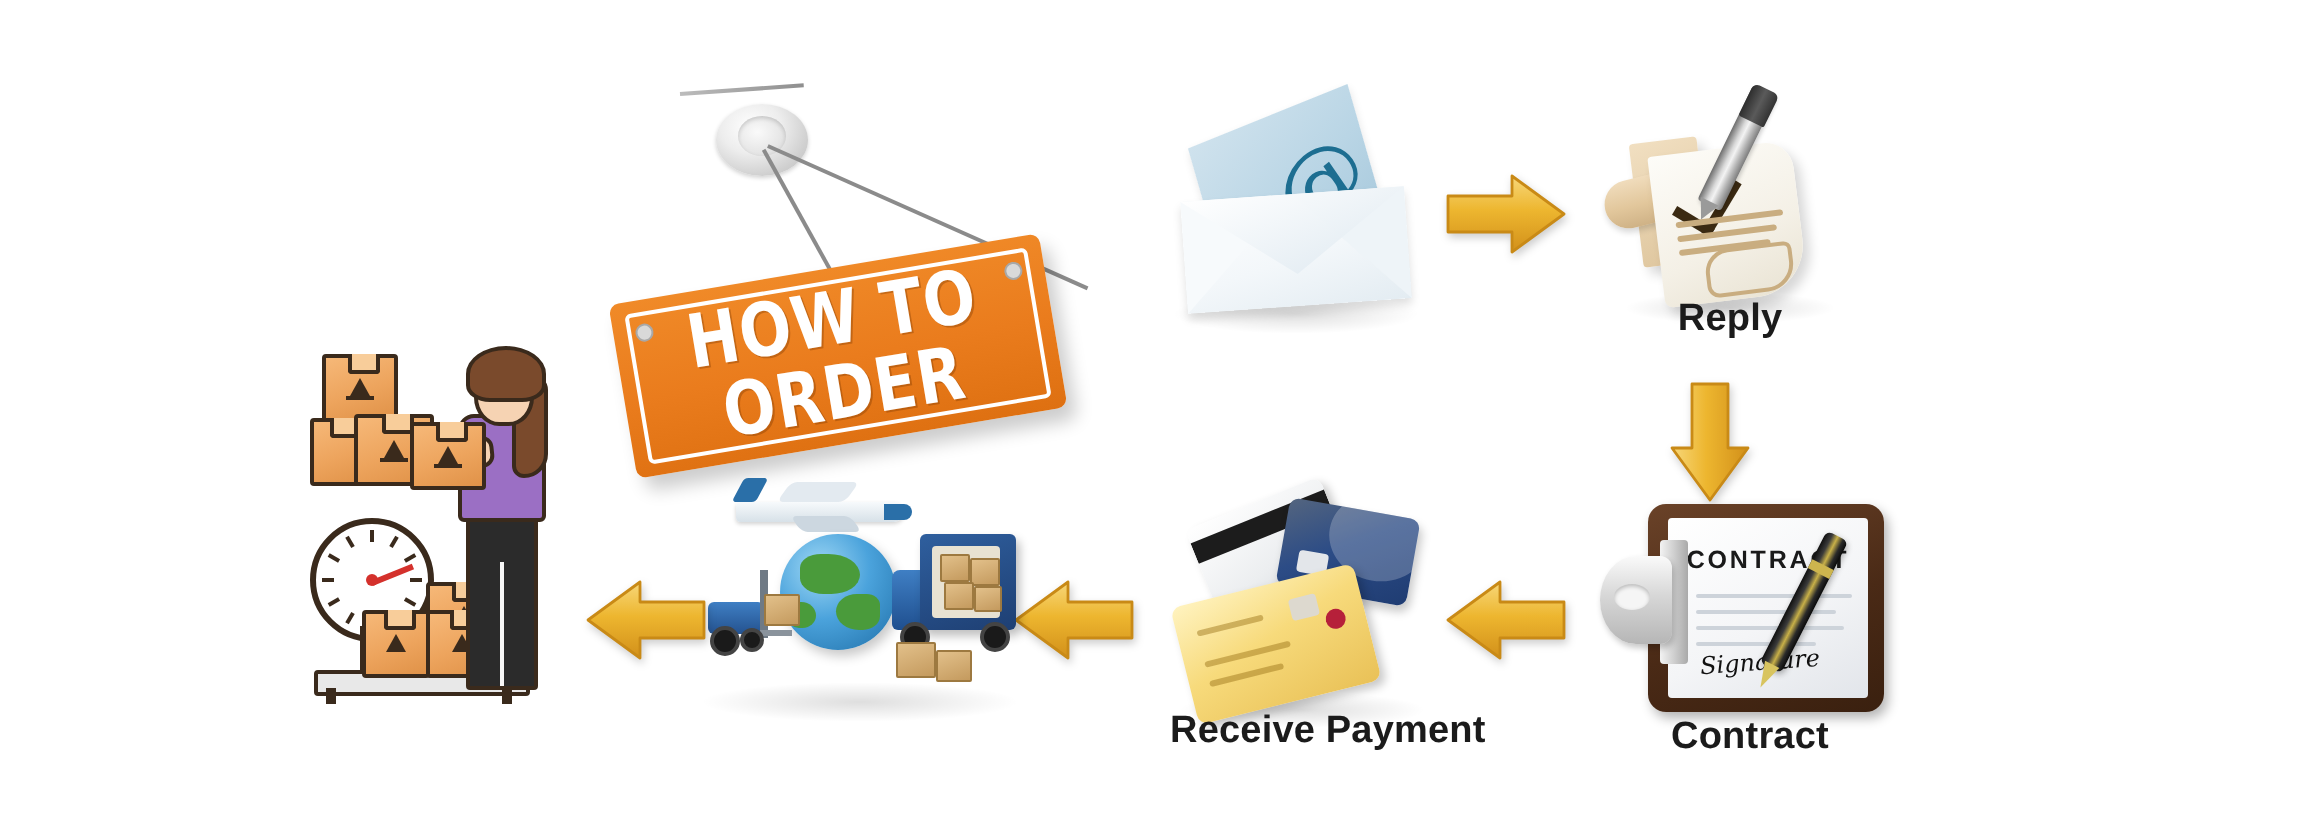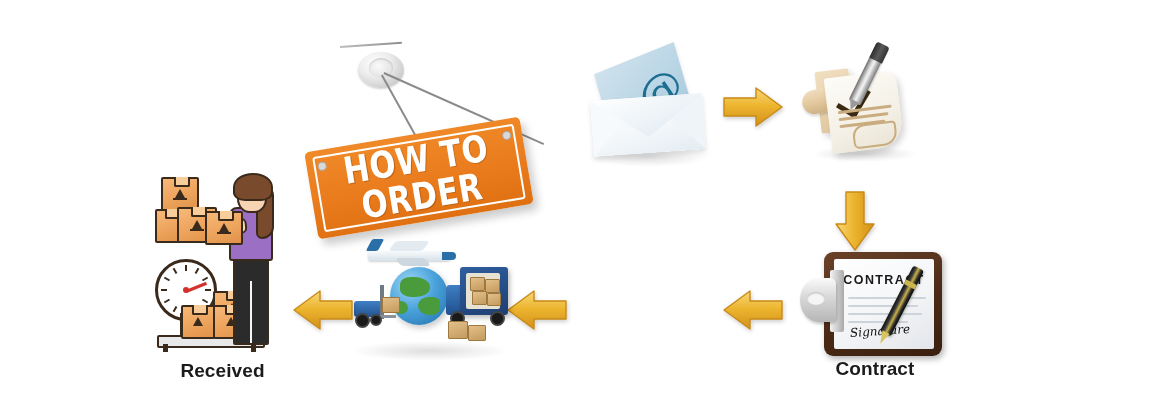--- a/index.html
+++ b/index.html
@@ -375,20 +375,21 @@
         <div class="sline" style="left:10px;top:34px;width:54px;"></div>
         <div class="sline" style="left:10px;top:41px;width:50px;"></div>
         <div class="sline" style="left:10px;top:48px;width:46px;"></div>
         <div class="squiggle"></div>
       </div>
       <div class="pen">
         <div class="pen-cap"></div>
         <div class="pen-tip"></div>
       </div>
     </div>
+    <div class="caption" style="top:103px;">Reply</div>
   </div>
 
   <svg class="arrow" style="left:833px;top:190px;" width="44" height="62" viewBox="0 0 44 62">
     <defs>
       <linearGradient id="agD1" x1="0" y1="0" x2="1" y2="0">
         <stop offset="0%" stop-color="#f7d77a"></stop>
           <stop offset="45%" stop-color="#edb62f"></stop>
         <stop offset="100%" stop-color="#d2901a"></stop>
       </linearGradient>
     </defs>
@@ -423,20 +424,40 @@
     <defs>
       <linearGradient id="agL1" x1="0" y1="0" x2="0" y2="1">
         <stop offset="0%" stop-color="#f7d77a"></stop>
           <stop offset="45%" stop-color="#edb62f"></stop>
         <stop offset="100%" stop-color="#d2901a"></stop>
       </linearGradient>
     </defs>
     <path d="M60 13 H28 V3 L2 22 L28 41 V31 H60 Z" fill="url(#agL1)" stroke="#c98a16" stroke-width="1.4" stroke-linejoin="round"></path>
   </svg>
 
+  <div class="node" id="payment-node">
+    <div class="shadow-ellipse" style="left:4px;top:98px;width:124px;height:18px;"></div>
+    <div style="position:absolute;inset:0;">
+      <div class="card card-white">
+        <div class="stripe"></div>
+      </div>
+      <div class="card card-blue">
+        <div class="swirl"></div>
+        <div class="chip"></div>
+      </div>
+      <div class="card card-gold">
+        <div class="gline" style="top:14px;width:34px;"></div>
+        <div class="gline" style="top:30px;width:44px;"></div>
+        <div class="gline" style="top:40px;width:38px;"></div>
+        <div class="gchip"></div>
+        <div class="gdot"></div>
+      </div>
+    </div>
+    <div class="caption" style="top:107px;">Receive Payment</div>
+  </div>
 
   <svg class="arrow" style="left:506px;top:288px;" width="62" height="44" viewBox="0 0 62 44">
     <defs>
       <linearGradient id="agL2" x1="0" y1="0" x2="0" y2="1">
         <stop offset="0%" stop-color="#f7d77a"></stop>
           <stop offset="45%" stop-color="#edb62f"></stop>
         <stop offset="100%" stop-color="#d2901a"></stop>
       </linearGradient>
     </defs>
     <path d="M60 13 H28 V3 L2 22 L28 41 V31 H60 Z" fill="url(#agL2)" stroke="#c98a16" stroke-width="1.4" stroke-linejoin="round"></path>
@@ -550,16 +571,15 @@
       <div class="person-arm"></div>
       <div class="person-hair2"></div>
       <div class="person-head"></div>
       <div class="person-hair"></div>
       <div class="pbox" style="left:50px;top:36px;width:34px;height:30px;">
         <div class="tape"></div>
         <div class="mark"></div>
         <div class="mark-b"></div>
       </div>
     </div>
-    <div class="caption" style="top:185px;">Received</div>
   </div>
 
 </div>
 
 </body></html>

